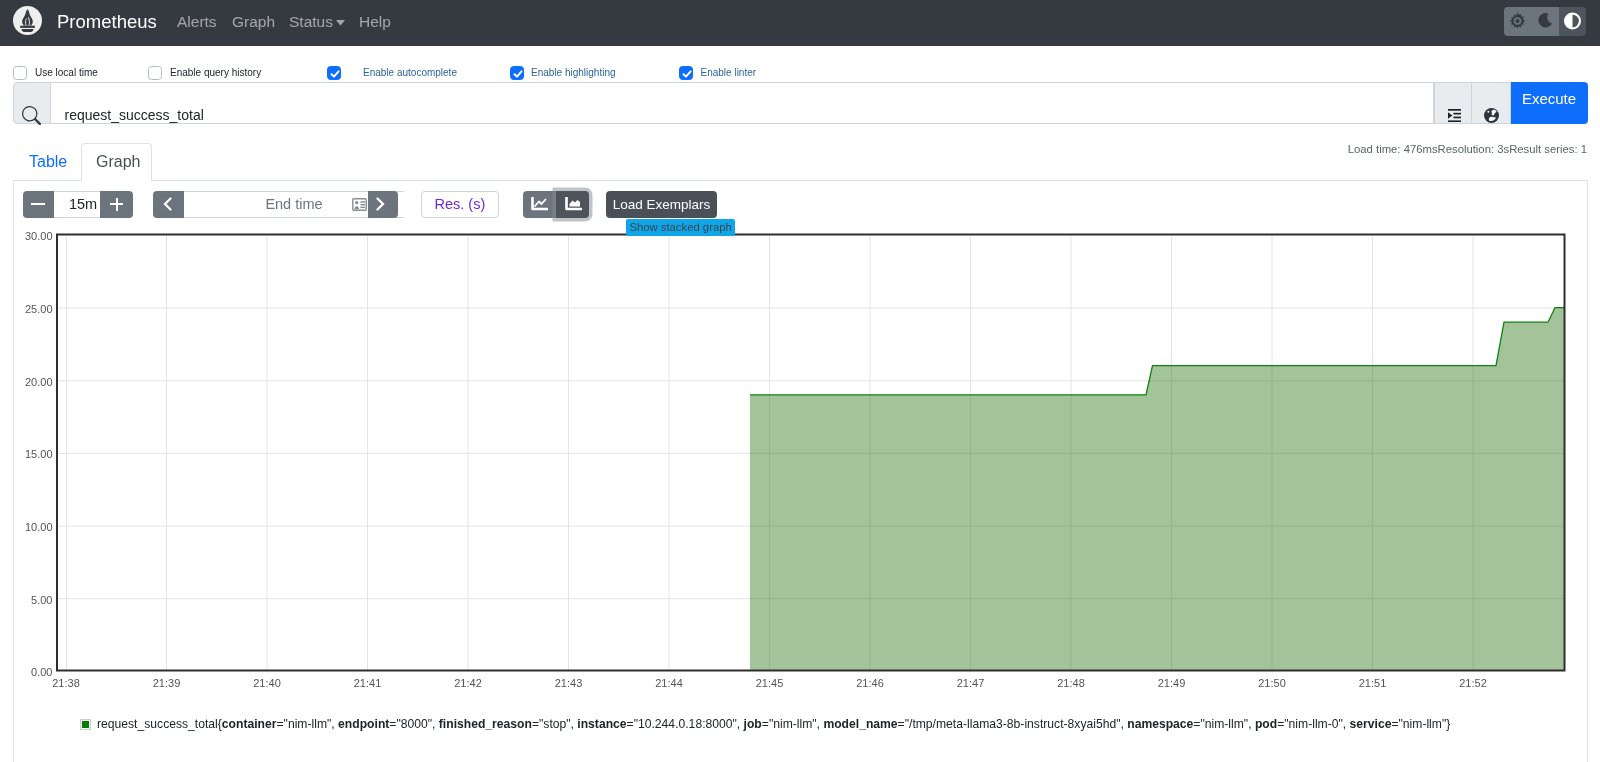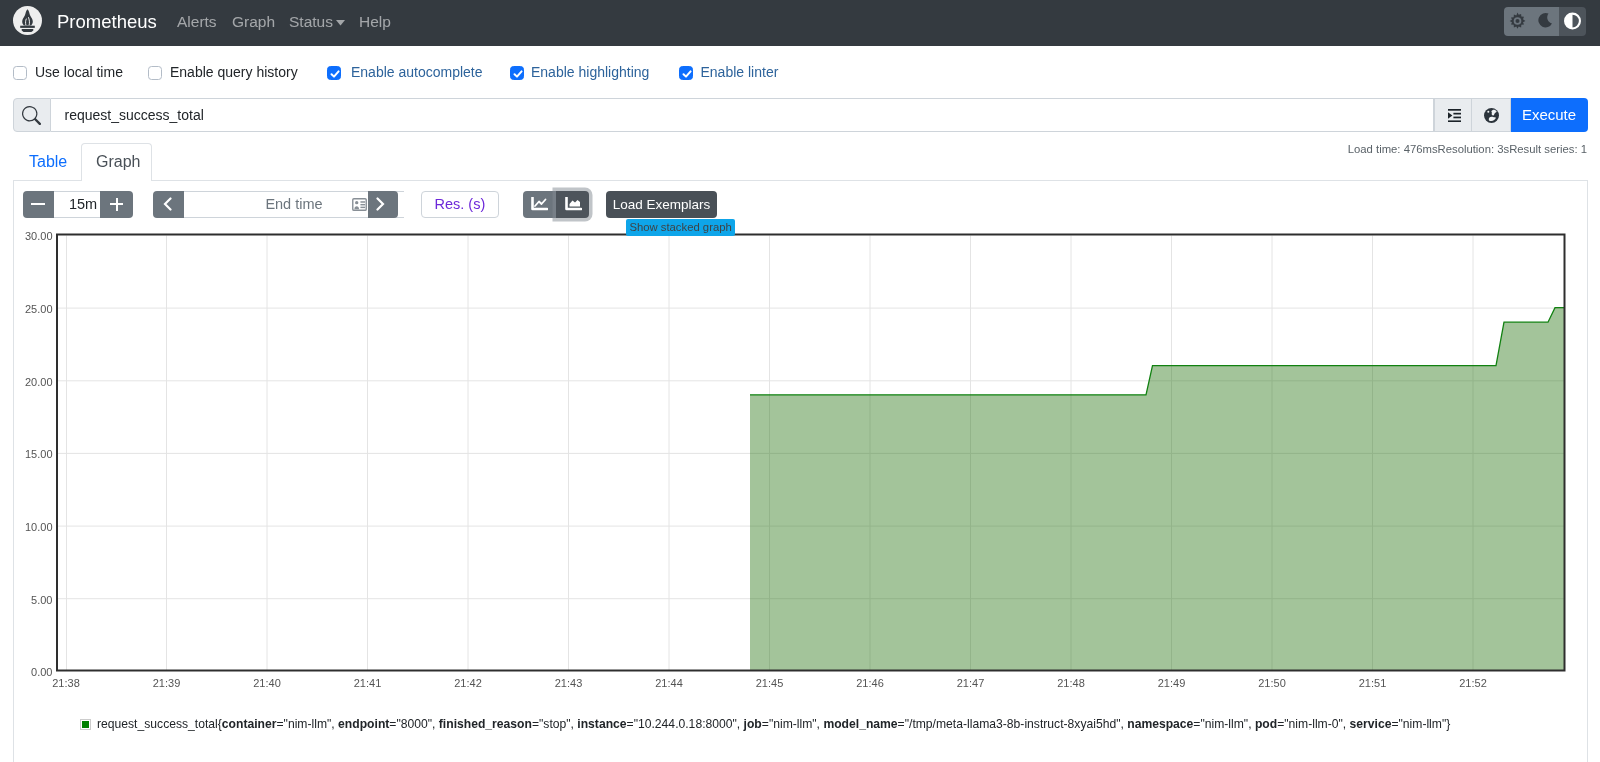--- a/index.html
+++ b/index.html
@@ -7,24 +7,24 @@
   font-family:"Liberation Sans", sans-serif; }
 .abs { position:absolute; }
 
 #navbar { position:absolute; left:0; top:0; width:1600px; height:46px; background:#343a40;text-align:center; }
 .navlink { position:absolute; top:13px; font-size:15.5px; color:rgba(255,255,255,0.55); }
 
 .cb { position:absolute; top:65.5px; width:14px; height:14px; border:1px solid #b3bcc7;
   border-radius:3.5px; background:#fff; }
 .cb.on { background:#0d6efd; border-color:#0d6efd; }
 .cb.on svg { position:absolute; left:1px; top:1px; }
-.cblabel { position:absolute; top:64px; font-size:14px; line-height:17px; color:#212529; }
+.cblabel { position:absolute; top:64px; font-size:10px; line-height:17px; color:#212529; }
 .cblabel.on { color:#2d639b; }
 
-.qrow { position:absolute; top:98px; height:34px; }
+.qrow { position:absolute; top:82px; height:42px; }
 
 .gbtn { position:absolute; top:190.5px; height:27px; background:#6c757d; }
 .ginput { position:absolute; top:190.5px; height:27px; background:#fff;
   border-top:1px solid #ced4da; border-bottom:1px solid #ced4da;
   font-size:14.5px; color:#212529; text-align:center; line-height:25px; }
 </style>
 </head>
 <body>
 
 <div id="navbar">
@@ -63,21 +63,21 @@
 
 <div class="cb" style="left:13px"></div>
 <div class="cblabel" style="left:35px">Use local time</div>
 <div class="cb" style="left:147.5px"></div>
 <div class="cblabel" style="left:170px">Enable query history</div>
 <div class="cb on" style="left:326.5px">
     <svg width="12" height="12" viewBox="0 0 12 12">
       <path d="M2.5 6.2 L5 8.6 L9.6 3.4" stroke="#fff" stroke-width="2" fill="none" stroke-linecap="round" stroke-linejoin="round"></path>
     </svg>
   </div>
-<div class="cblabel on" style="left:351px">Enable autocomplete</div>
+<div class="cblabel on" style="left:363px">Enable autocomplete</div>
 <div class="cb on" style="left:510px">
     <svg width="12" height="12" viewBox="0 0 12 12">
       <path d="M2.5 6.2 L5 8.6 L9.6 3.4" stroke="#fff" stroke-width="2" fill="none" stroke-linecap="round" stroke-linejoin="round"></path>
     </svg>
   </div>
 <div class="cblabel on" style="left:531px">Enable highlighting</div>
 <div class="cb on" style="left:679px">
     <svg width="12" height="12" viewBox="0 0 12 12">
       <path d="M2.5 6.2 L5 8.6 L9.6 3.4" stroke="#fff" stroke-width="2" fill="none" stroke-linecap="round" stroke-linejoin="round"></path>
     </svg>

